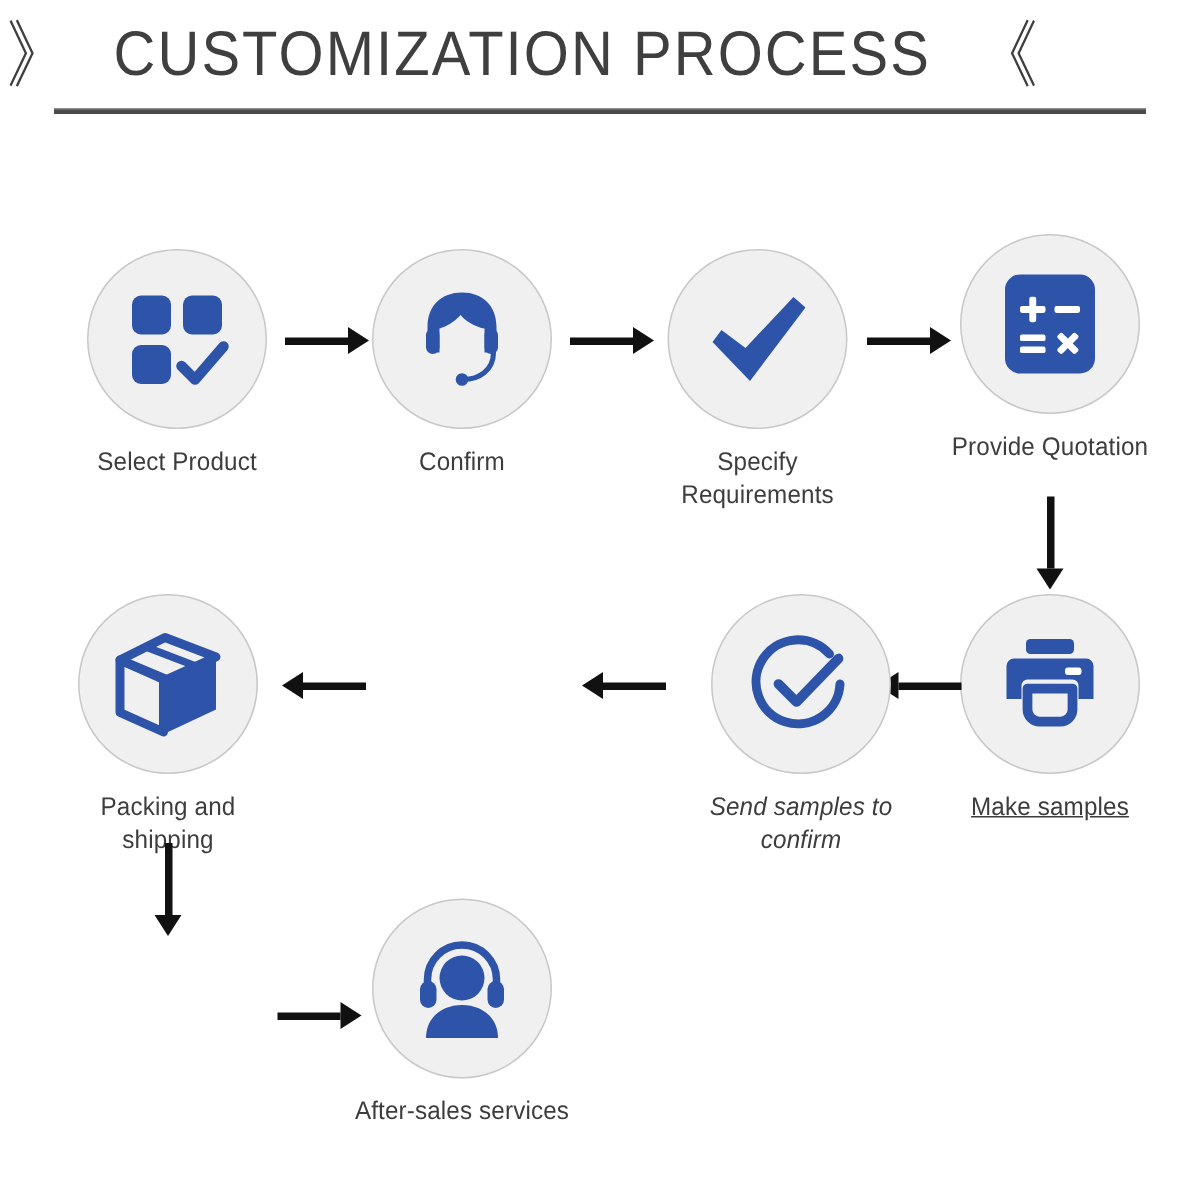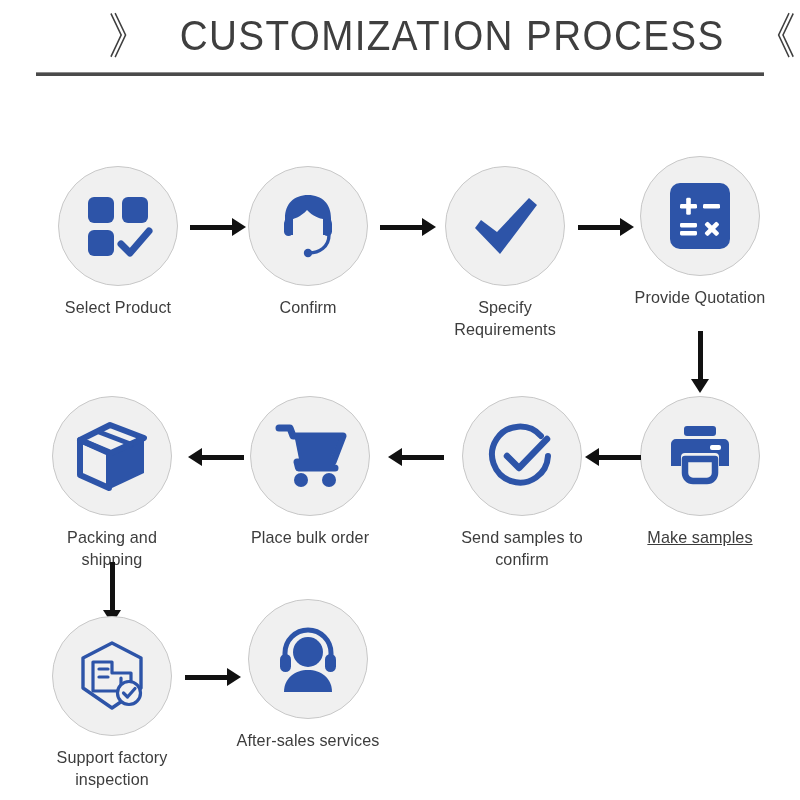--- a/index.html
+++ b/index.html
@@ -26,21 +26,21 @@
     top: 0;
     left: 0;
     width: 800px;
     height: 92px;
   }
   .title-row {
     position: absolute;
     top: 8px;
     left: 0;
     width: 800px;
-    text-align: right;
+    text-align: left;
     white-space: nowrap;
   }
   .title-chev {
     display: inline-block;
     font-size: 50px;
     line-height: 56px;
     font-weight: 400;
     color: #3f3f3f;
     vertical-align: middle;
     transform: scaleX(0.85);
@@ -253,50 +253,37 @@
       </span>
     </div>
     <div class="node-label">Make samples</div>
   </div>
 
   <div class="arrow-h left" style="left:585px; top:448px; width:56px;">
     <div class="head"></div>
       <div class="shaft"></div>
   </div>
 
-  <div class="node" style="left:442px; top:396px;">
+  <div class="node" style="left:454px; top:396px;font-style:italic;">
     <div class="circle">
       <span>
         <svg width="74" height="74" viewBox="0 0 74 74">
           <path d="M56 17 A28 28 0 1 0 63 37" fill="none" stroke="#2d54a8" stroke-width="6" stroke-linecap="round"></path>
           <path d="M22 37 L34 49 L62 20" fill="none" stroke="#2d54a8" stroke-width="6.5" stroke-linecap="round" stroke-linejoin="round"></path>
         </svg>
       </span>
     </div>
     <div class="node-label">Send samples to confirm</div>
   </div>
 
   <div class="arrow-h left" style="left:388px; top:448px; width:56px;">
     <div class="head"></div>
       <div class="shaft"></div>
   </div>
 
-  <div class="node" style="left:230px; top:396px;">
-    <div class="circle">
-      <span>
-        <svg width="74" height="68" viewBox="0 0 74 68">
-          <path d="M6 6 L17 6 L20 14 L70 14 L60 40 L24 40 L25.5 46 L62 46" fill="none" stroke="#2d54a8" stroke-width="7" stroke-linecap="round" stroke-linejoin="round"></path>
-          <path d="M22 17 L66 17 L58 37 L26 37 Z" fill="#2d54a8"></path>
-          <circle cx="28" cy="58" r="7" fill="#2d54a8"></circle>
-          <circle cx="56" cy="58" r="7" fill="#2d54a8"></circle>
-        </svg>
-      </span>
-    </div>
-    <div class="node-label">Place bulk order</div>
-  </div>
 
   <div class="arrow-h left" style="left:188px; top:448px; width:56px;">
     <div class="head"></div>
       <div class="shaft"></div>
   </div>
 
   <div class="node" style="left:32px; top:396px;">
     <div class="circle">
       <span>
         <svg width="74" height="72" viewBox="0 0 74 72">
@@ -312,39 +299,20 @@
       </span>
     </div>
     <div class="node-label">Packing and shipping</div>
   </div>
 
   <div class="arrow-v" style="left:103px; top:562px; height:62px;">
     <div class="shaft"></div>
       <div class="head"></div>
   </div>
 
-  <div class="node" style="left:32px; top:616px;">
-    <div class="circle">
-      <span>
-        <svg width="76" height="76" viewBox="0 0 76 76">
-
-          <path d="M38 5 L67 20 L67 50 L38 70 L9 50 L9 20 Z" fill="none" stroke="#2d54a8" stroke-width="3.4" stroke-linejoin="round"></path>
-
-          <path d="M19 24 L19 53 L57 53 L57 35 L38 35 L38 24 Z" fill="none" stroke="#2d54a8" stroke-width="3.2" stroke-linejoin="round"></path>
-          <line x1="25" y1="31" x2="34" y2="31" stroke="#2d54a8" stroke-width="3.2" stroke-linecap="round"></line>
-          <line x1="25" y1="39" x2="34" y2="39" stroke="#2d54a8" stroke-width="3.2" stroke-linecap="round"></line>
-          <line x1="47" y1="40" x2="47" y2="48" stroke="#2d54a8" stroke-width="3.2" stroke-linecap="round"></line>
-
-          <circle cx="55" cy="55" r="11.5" fill="#f0f0f0" stroke="#2d54a8" stroke-width="3.2"></circle>
-          <path d="M49.5 55 L53.5 59 L61 50.5" fill="none" stroke="#2d54a8" stroke-width="3.2" stroke-linecap="round" stroke-linejoin="round"></path>
-        </svg>
-      </span>
-    </div>
-    <div class="node-label">Support factory inspection</div>
-  </div>
 
   <div class="arrow-h right" style="left:185px; top:668px; width:56px;">
     <div class="shaft"></div>
       <div class="head"></div>
   </div>
 
   <div class="node" style="left:228px; top:599px;">
     <div class="circle">
       <span>
         <svg width="74" height="70" viewBox="0 0 74 70">

